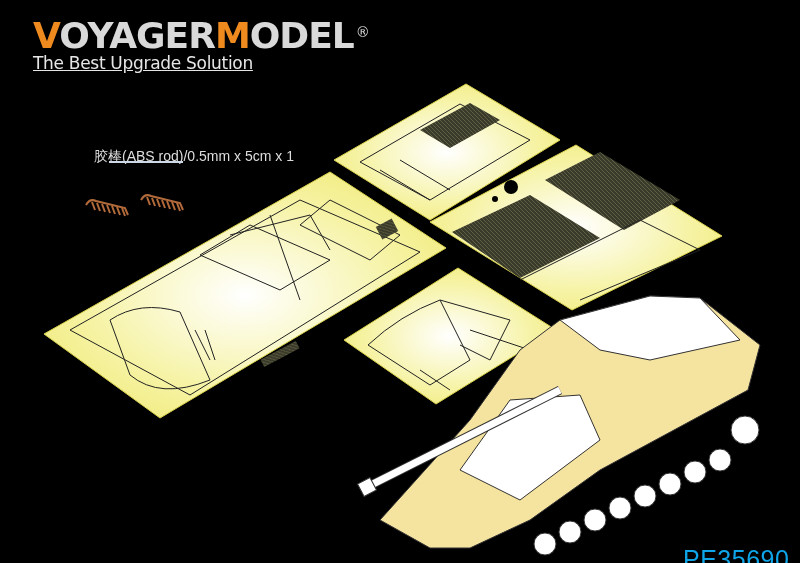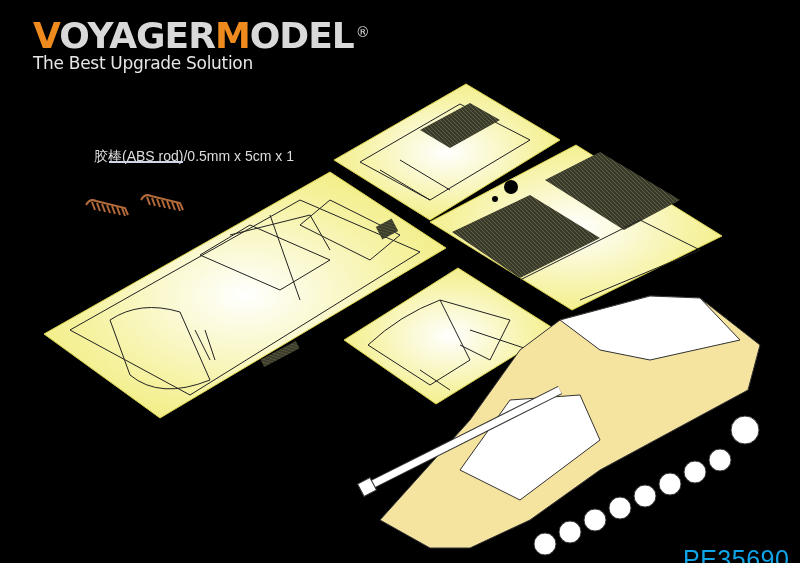--- a/index.html
+++ b/index.html
@@ -1,21 +1,21 @@
 <!DOCTYPE html>
 <html><head>
 <meta charset="utf-8">
 <style>
   html, body { margin:0; padding:0; background:#000; }
   body { width:800px; height:563px; position:relative; overflow:hidden; font-family:"Liberation Sans", sans-serif; }
   .brand { position:absolute; left:33px; top:16px; }
   .logo { font-family:"DejaVu Sans", sans-serif; font-weight:bold; font-size:36px; letter-spacing:-1px; color:#d9d9d9; line-height:40px; white-space:nowrap; }
   .logo .accent { color:#ef8a1e; }
   .logo .reg { font-size:14px; vertical-align:top; position:relative; top:-4px; margin-left:2px; font-weight:normal; }
-  .tagline { font-family:"DejaVu Sans", sans-serif; font-size:17px; color:#e6e6e6; margin-top:-3px; letter-spacing:-0.3px; white-space:nowrap; }
+  .tagline { font-family:"DejaVu Sans", sans-serif; font-size:17px; color:#e6e6e6; margin-top:-3px; letter-spacing:-0.3px; white-space:nowrap;text-decoration:underline; }
   .rod-label { position:absolute; left:94px; top:148px; color:#ddd; font-size:14px; white-space:nowrap; }
   .rod-line { position:absolute; left:109px; top:161px; width:74px; height:2px; background:#cfd8e6; }
   .code { position:absolute; left:683px; top:545px; font-size:25px; color:#0ea5e9; letter-spacing:0.5px; }
   svg.art { position:absolute; left:0; top:0; }
 </style>
 </head>
 <body>
 
 <div class="brand">
   <div class="logo"><span class="accent">V</span><span>OYAGER</span><span class="accent">M</span><span>ODEL</span><span class="reg">®</span></div>

